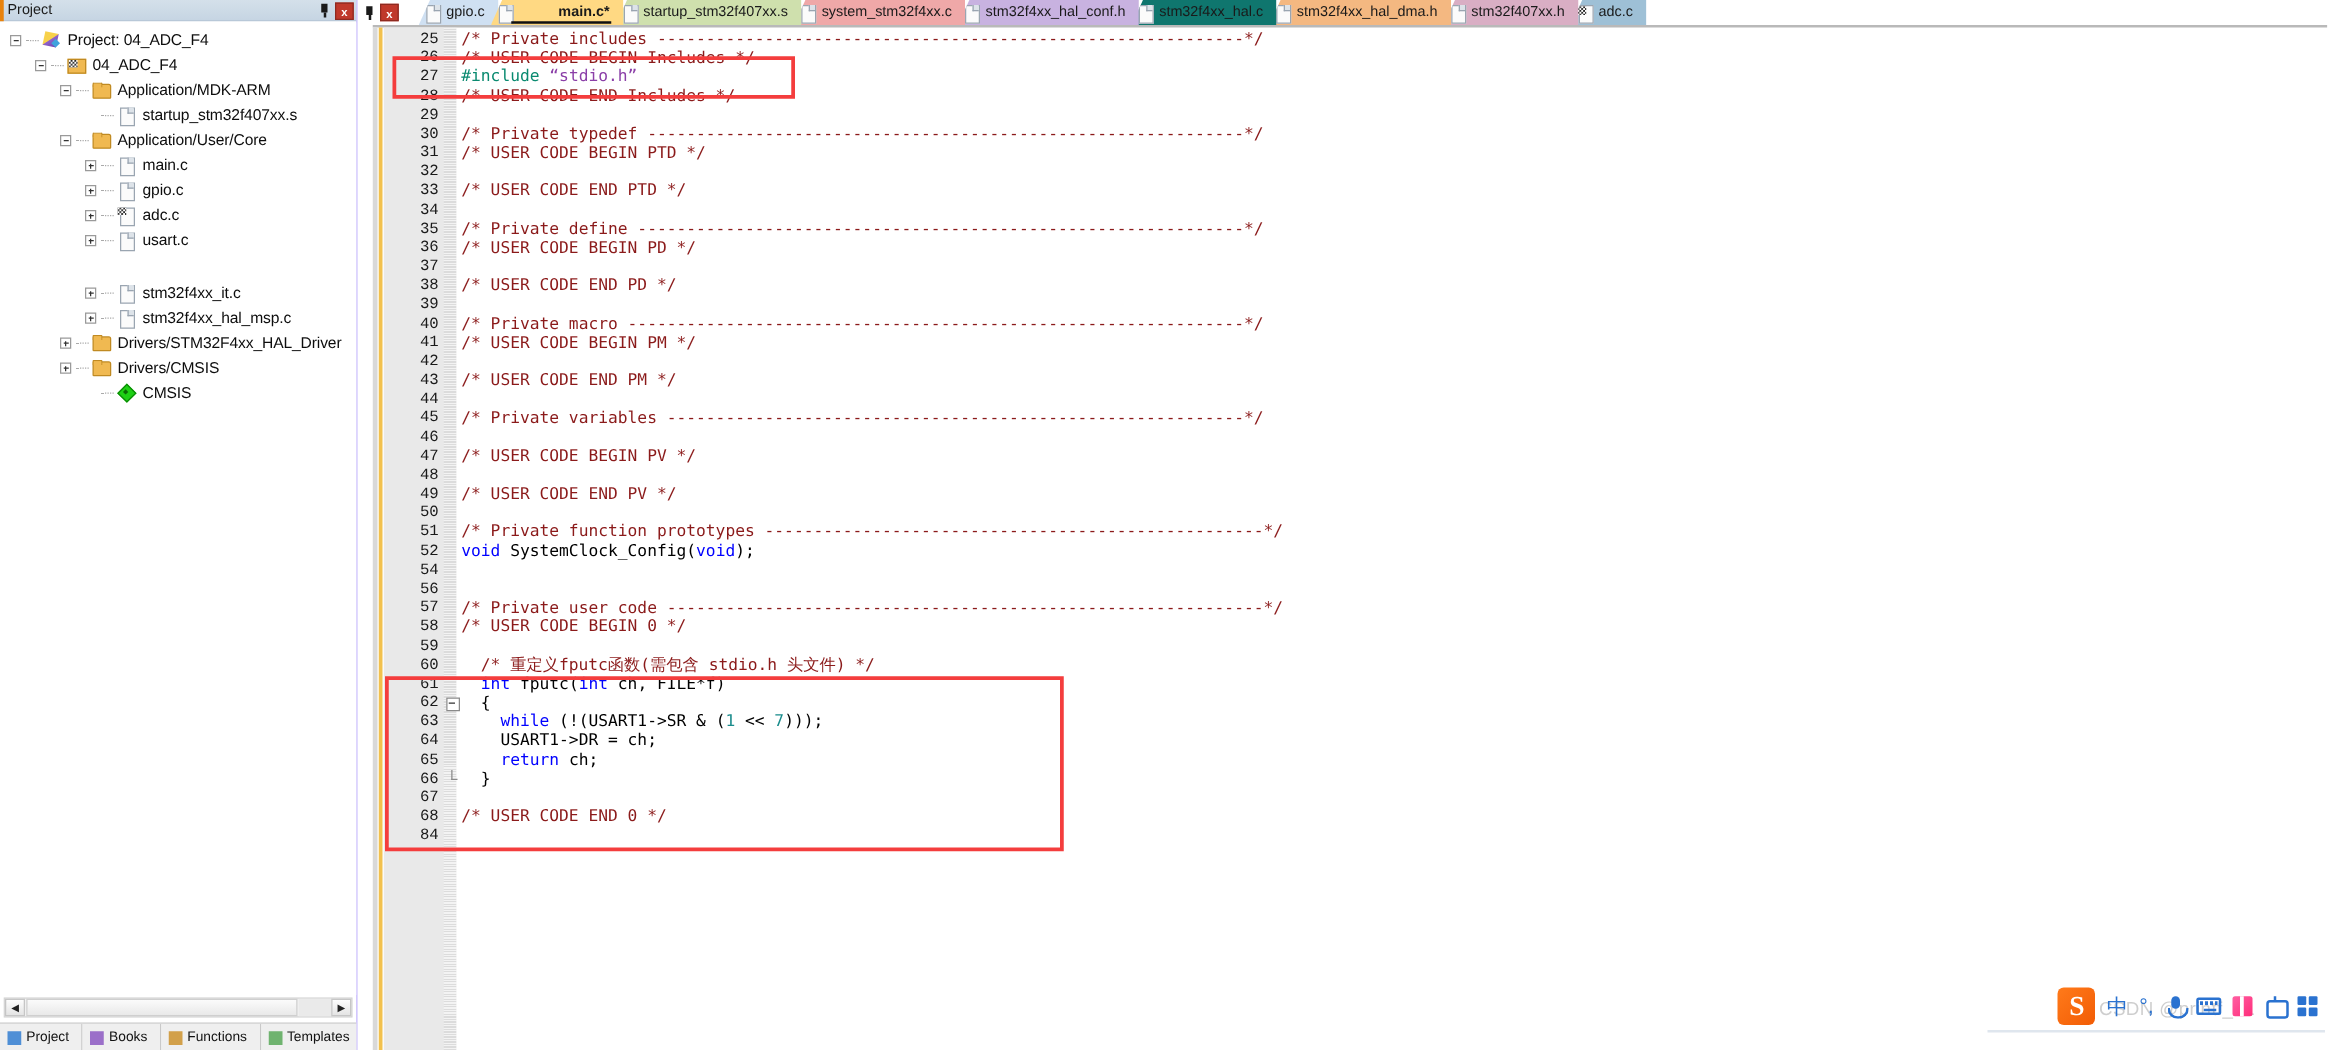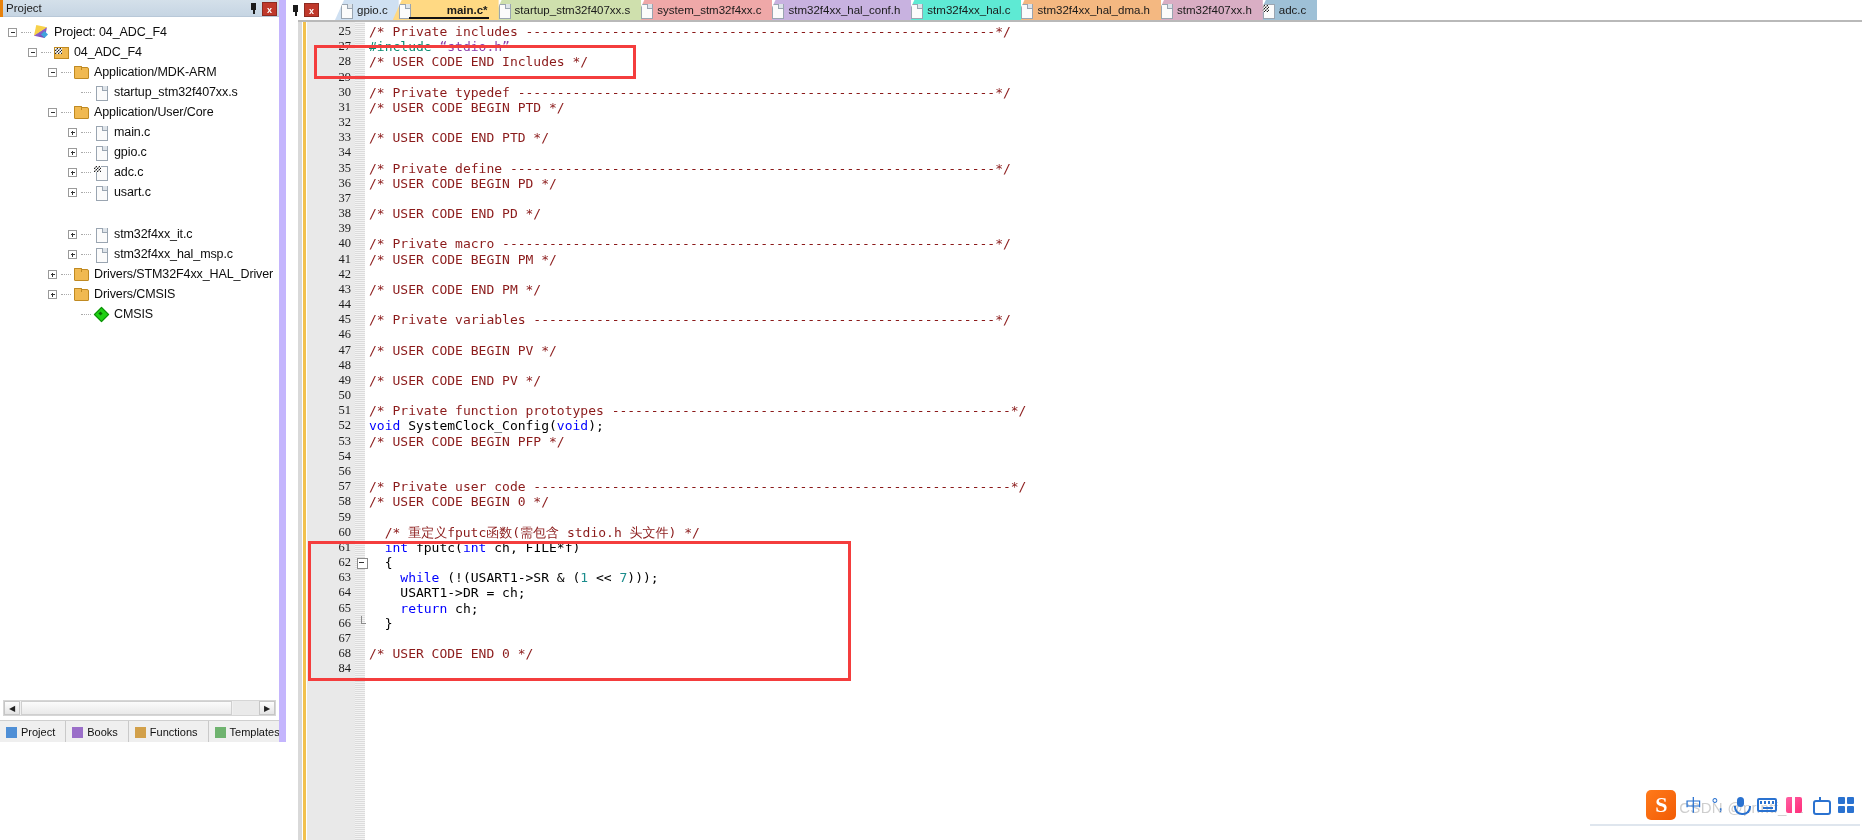--- a/index.html
+++ b/index.html
@@ -6,23 +6,23 @@
   html, body {
     width: 1862px; height: 840px;
     overflow: hidden;
     background: #ffffff;
     font-family: "Liberation Sans", sans-serif;
   }
   #app { position: relative; width: 1862px; height: 840px; background:#ffffff; }
 
   
   #project-panel {
-    position: absolute; left: 0; top: 0; width: 286px; height: 742px;
+    position: absolute; left: 0; top: 0; width: 286px; height: 840px;
     background: #ffffff;
-    border-right: 7px solid #c4b5fd;
+    border-right: 1px solid #c4b5fd;
   }
   #project-titlebar {
     position: relative;
     height: 17px;
     background: linear-gradient(to bottom, #d4e0ea 0%, #c6d5e3 100%);
     border-bottom: 1px solid #b8c8d8;
     display: flex; align-items: center;
   }
   #project-titlebar .orange-accent {
     position:absolute; left:0; top:0; width:3px; height:17px; background:#e8820c;
@@ -205,21 +205,21 @@
   #code-yellowband{ position:absolute; left:5px; top:2px; width:3px; bottom:0; background:#f2c14e; }
   #gutter-bg { position:absolute; left:9px; top:2px; width:58px; bottom:0; background:#e9e9e9; }
   #gutter-hatch { position:absolute; left:57px; top:2px; width:10px; bottom:0;
     background-image: repeating-linear-gradient(0deg, #dcdcdc 0, #dcdcdc 1px, #f3f3f3 1px, #f3f3f3 2px);
   }
 
   #code-lines { position:absolute; left:9px; top:4px; right:0; bottom:0; }
   .cline { height:15.18px; display:flex; align-items:flex-start; font-size:13px;
            font-family:"DejaVu Sans Mono", monospace; line-height:15.18px; }
   .lnum { width:48px; text-align:right; padding-right:4px; color:#1a1a1a;
-          font-family:Liberation Serif, serif; font-size:12.5px; flex:0 0 auto; }
+          font-family:Liberation Mono, monospace; font-size:12.5px; flex:0 0 auto; }
   .fold { width:14px; flex:0 0 auto; position:relative; }
   .fold.box::before {
     content:""; position:absolute; left:2px; top:3px; width:9px; height:9px;
     border:1px solid #8a8a8a; background:#fff;
   }
   .fold.box::after {
     content:""; position:absolute; left:4px; top:7px; width:5px; height:1px; background:#333;
   }
   .fold.bar::before {
     content:""; position:absolute; left:6px; top:0; bottom:0; width:1px; background:#8a8a8a;
@@ -426,21 +426,21 @@
           <span>startup_stm32f407xx.s</span>
         </div>
         <div class="tab" style="background: rgb(239, 168, 168); z-index: 17;">
           <span class="tab-ico"></span>
           <span>system_stm32f4xx.c</span>
         </div>
         <div class="tab" style="background: rgb(200, 178, 224); z-index: 16;">
           <span class="tab-ico"></span>
           <span>stm32f4xx_hal_conf.h</span>
         </div>
-        <div class="tab" style="background: #5eead4; z-index: 15;">
+        <div class="tab" style="background: #0f766e; z-index: 15;">
           <span class="tab-ico"></span>
           <span>stm32f4xx_hal.c</span>
         </div>
         <div class="tab" style="background: rgb(244, 184, 129); z-index: 14;">
           <span class="tab-ico"></span>
           <span>stm32f4xx_hal_dma.h</span>
         </div>
         <div class="tab" style="background: rgb(217, 174, 196); z-index: 13;">
           <span class="tab-ico"></span>
           <span>stm32f407xx.h</span>
@@ -457,20 +457,25 @@
       <div id="code-yellowband"></div>
       <div id="gutter-bg"></div>
       <div id="gutter-hatch"></div>
       <div id="code-lines">
           <div class="cline">
             <span class="lnum">25</span>
             <span class="fold "></span>
             <span class="ctext"><span class="cm">/* Private includes ------------------------------------------------------------*/</span></span>
           </div>
           <div class="cline">
+            <span class="lnum">26</span>
+            <span class="fold "></span>
+            <span class="ctext"><span class="cm">/* USER CODE BEGIN Includes */</span></span>
+          </div>
+          <div class="cline">
             <span class="lnum">27</span>
             <span class="fold "></span>
             <span class="ctext"><span class="pp">#include </span><span class="st">“stdio.h”</span></span>
           </div>
           <div class="cline">
             <span class="lnum">28</span>
             <span class="fold "></span>
             <span class="ctext"><span class="cm">/* USER CODE END Includes */</span></span>
           </div>
           <div class="cline">
@@ -585,25 +590,20 @@
           </div>
           <div class="cline">
             <span class="lnum">51</span>
             <span class="fold "></span>
             <span class="ctext"><span class="cm">/* Private function prototypes ---------------------------------------------------*/</span></span>
           </div>
           <div class="cline">
             <span class="lnum">52</span>
             <span class="fold "></span>
             <span class="ctext"><span class="kw">void</span><span class="pl"> SystemClock_Config(</span><span class="kw">void</span><span class="pl">);</span></span>
-          </div>
-          <div class="cline">
-            <span class="lnum">53</span>
-            <span class="fold "></span>
-            <span class="ctext"><span class="cm">/* USER CODE BEGIN PFP */</span></span>
           </div>
           <div class="cline">
             <span class="lnum">54</span>
             <span class="fold "></span>
             <span class="ctext"><span class="pl"></span></span>
           </div>
           <div class="cline">
             <span class="lnum">56</span>
             <span class="fold "></span>
             <span class="ctext"><span class="pl"></span></span>

